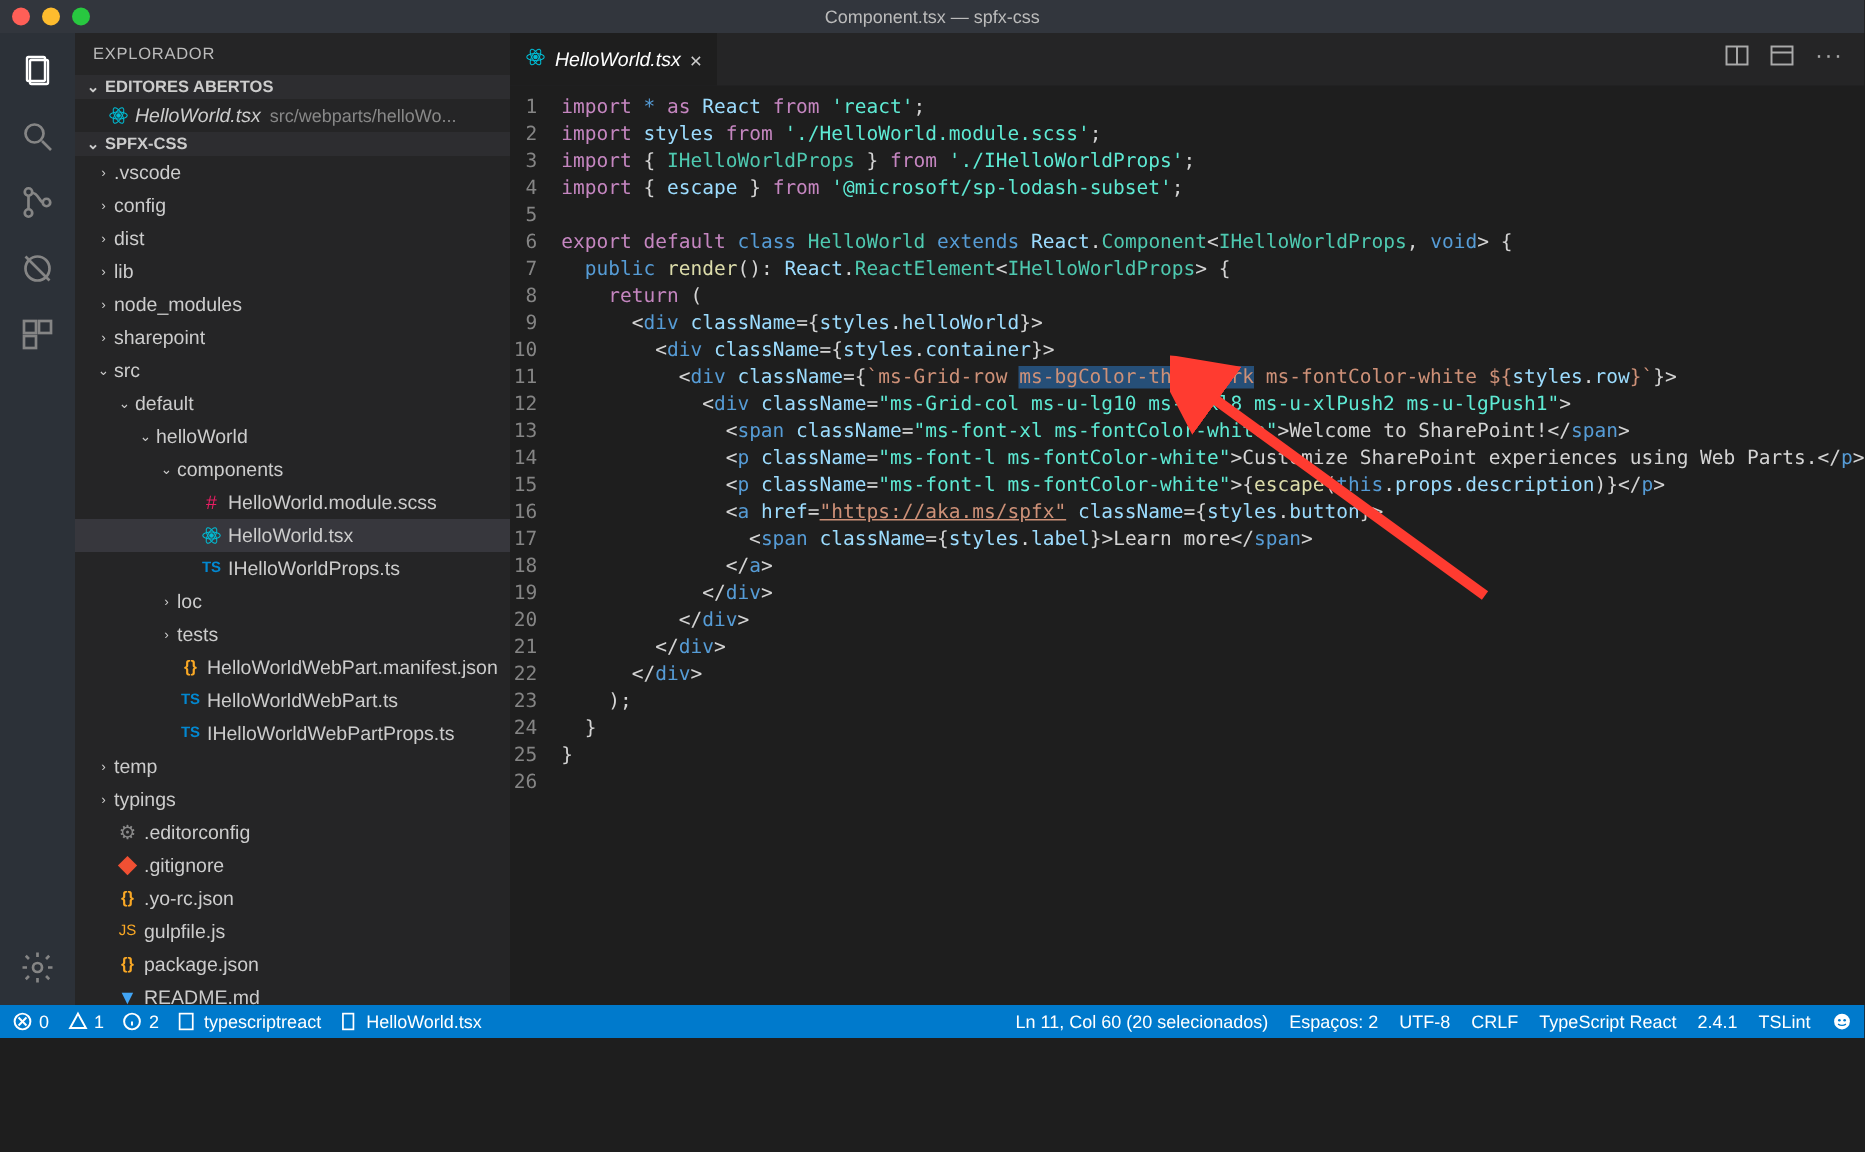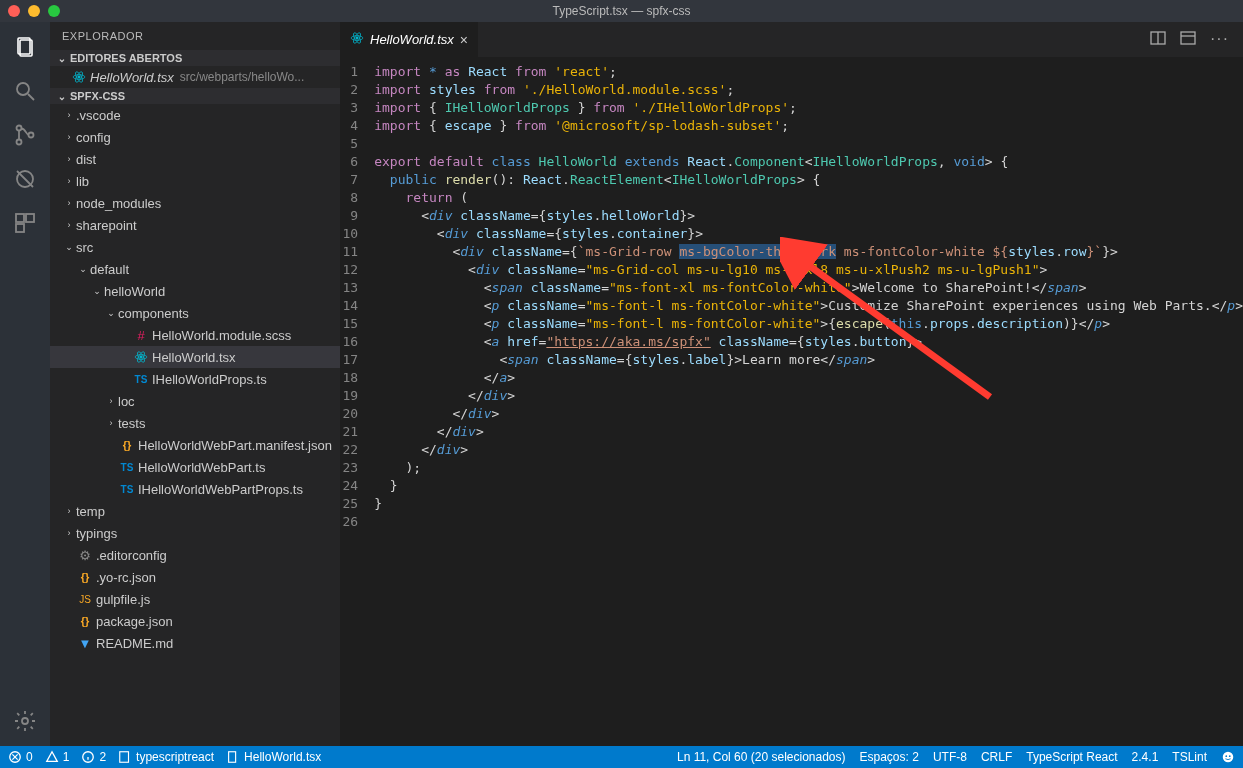--- a/index.html
+++ b/index.html
@@ -4,21 +4,21 @@
 <style>
 * { margin:0; padding:0; box-sizing:border-box; }
 body { font-family: -apple-system, BlinkMacSystemFont, 'Segoe UI', sans-serif; background:#1e1e1e; color:#ccc; width:1243px; height:768px; overflow:hidden; position:relative; }
 .titlebar { height:22px; background:#32363d; display:flex; align-items:center; position:relative; }
 .traffic-lights { display:flex; gap:8px; padding-left:8px; }
 .traffic-light { width:12px; height:12px; border-radius:50%; }
 .tl-red { background:#ff5f57; }
 .tl-yellow { background:#febc2e; }
 .tl-green { background:#28c840; }
 .titlebar-title { position:absolute; left:50%; transform:translateX(-50%); font-size:12px; color:#bbb; }
-.main { display:flex; height:724px; }
+.main { display:flex; height:648px; }
 .activitybar { width:50px; background:#2c3138; display:flex; flex-direction:column; align-items:center; padding-top:12px; gap:18px; }
 .activitybar .ab-icon { width:26px; height:26px; display:flex; align-items:center; justify-content:center; color:#858585; cursor:pointer; }
 .activitybar .ab-icon.active { color:#fff; }
 .activitybar .ab-icon svg { width:24px; height:24px; }
 .activitybar-bottom { margin-top:auto; margin-bottom:12px; }
 .sidebar { width:290px; background:#252526; display:flex; flex-direction:column; font-size:13px; }
 .sidebar-header { padding:8px 12px; font-size:11px; letter-spacing:0.5px; color:#bbb; text-transform:uppercase; }
 .section-header { display:flex; align-items:center; padding:2px 4px; font-size:11px; font-weight:bold; color:#ccc; background:#2d2d30; cursor:pointer; }
 .section-header .chev { width:16px; text-align:center; font-size:10px; }
 .tree-row { display:flex; align-items:center; height:22px; cursor:pointer; color:#ccc; white-space:nowrap; overflow:hidden; }
@@ -44,43 +44,43 @@
 .tab-actions { margin-left:auto; display:flex; gap:14px; padding-right:14px; color:#aaa; }
 .tab-actions svg { width:16px; height:16px; }
 .editor { flex:1; display:flex; font-family:'Menlo','Consolas',monospace; font-size:13px; line-height:18px; position:relative; overflow:hidden; }
 .gutter { width:50px; text-align:right; color:#858585; padding-right:16px; padding-top:6px; user-select:none; }
 .gutter div { height:18px; }
 .code { flex:1; padding-top:6px; white-space:pre; color:#d4d4d4; position:relative; }
 .code-line { height:18px; }
 .k-mod { color:#c586c0; }
 .k-kw { color:#569cd6; }
 .k-cls { color:#4ec9b0; }
-.k-str { color:#eab308; }
+.k-str { color:#5eead4; }
 .k-fn { color:#dcdcaa; }
 .k-var { color:#9cdcfe; }
-.k-tag { color:#569cd6;font-style:italic; }
+.k-tag { color:#569cd6; }
 .k-tpl { color:#ce9178; }
 .k-link { color:#ce9178; text-decoration:underline; }
 .sel { background:#264f78; }
 .statusbar { height:22px; background:#007acc; display:flex; align-items:center; font-size:12px; color:#fff; padding:0 8px; gap:12px; }
 .statusbar .sb-item { display:flex; align-items:center; gap:4px; cursor:pointer; }
 .sb-right { margin-left:auto; display:flex; gap:14px; align-items:center; }
 .sb-icon { width:14px; height:14px; }
 .arrow { position:absolute; pointer-events:none; z-index:10; }
 </style>
 </head>
 <body>
 
 <div class="titlebar">
   <div class="traffic-lights">
     <div class="traffic-light tl-red"></div>
     <div class="traffic-light tl-yellow"></div>
     <div class="traffic-light tl-green"></div>
   </div>
-  <div class="titlebar-title">TypeScript.tsx — spfx-css</div>
+  <div class="titlebar-title">Component.tsx — spfx-css</div>
 </div>
 
 <div class="main">
   <div class="activitybar">
     <div class="ab-icon active">
         <svg viewBox="0 0 24 24" fill="none" stroke="currentColor" stroke-width="1.6">
           <rect x="5" y="3" width="12" height="16" rx="1"></rect>
           <rect x="7" y="5" width="12" height="16" rx="1"></rect>
         </svg>
       </div>
@@ -253,20 +253,30 @@
         <div class="tree-row">
           <span class="indent" style="width:12px"></span>
           <span class="chev">›</span>
           <span class="label">typings</span>
         </div>
         <div class="tree-row">
           <span class="indent" style="width:12px"></span>
           <span class="chev"></span>
           <span class="icon icon-gear">⚙</span>
           <span class="label">.editorconfig</span>
+        </div>
+        <div class="tree-row">
+          <span class="indent" style="width:12px"></span>
+          <span class="chev"></span>
+          <span class="icon icon-git">
+            <svg width="14" height="14" viewBox="0 0 24 24" fill="#f05033">
+              <path d="M12 1 L23 12 L12 23 L1 12 Z"></path>
+            </svg>
+          </span>
+          <span class="label">.gitignore</span>
         </div>
         <div class="tree-row">
           <span class="indent" style="width:12px"></span>
           <span class="chev"></span>
           <span class="icon icon-json">{}</span>
           <span class="label">.yo-rc.json</span>
         </div>
         <div class="tree-row">
           <span class="indent" style="width:12px"></span>
           <span class="chev"></span>

